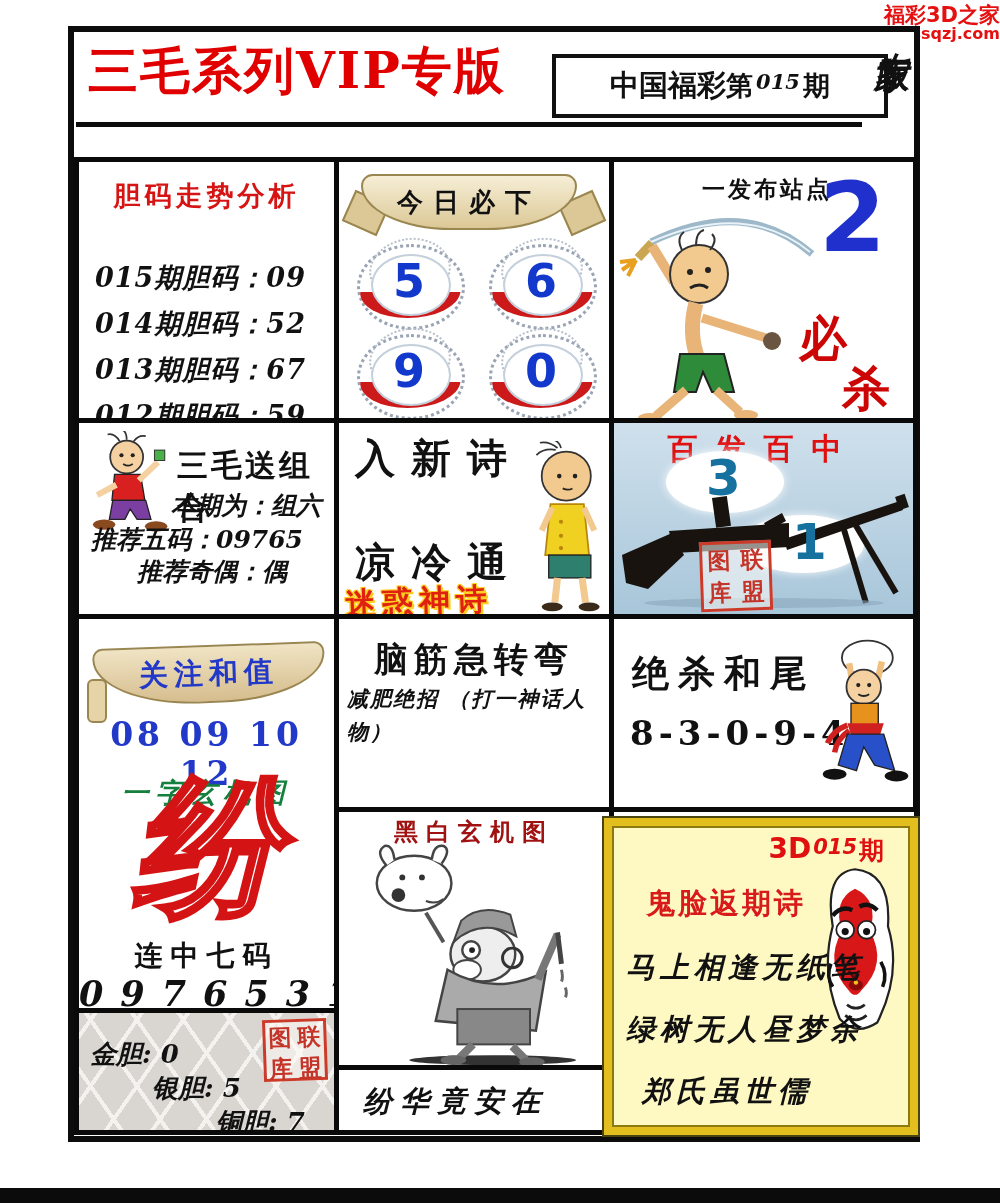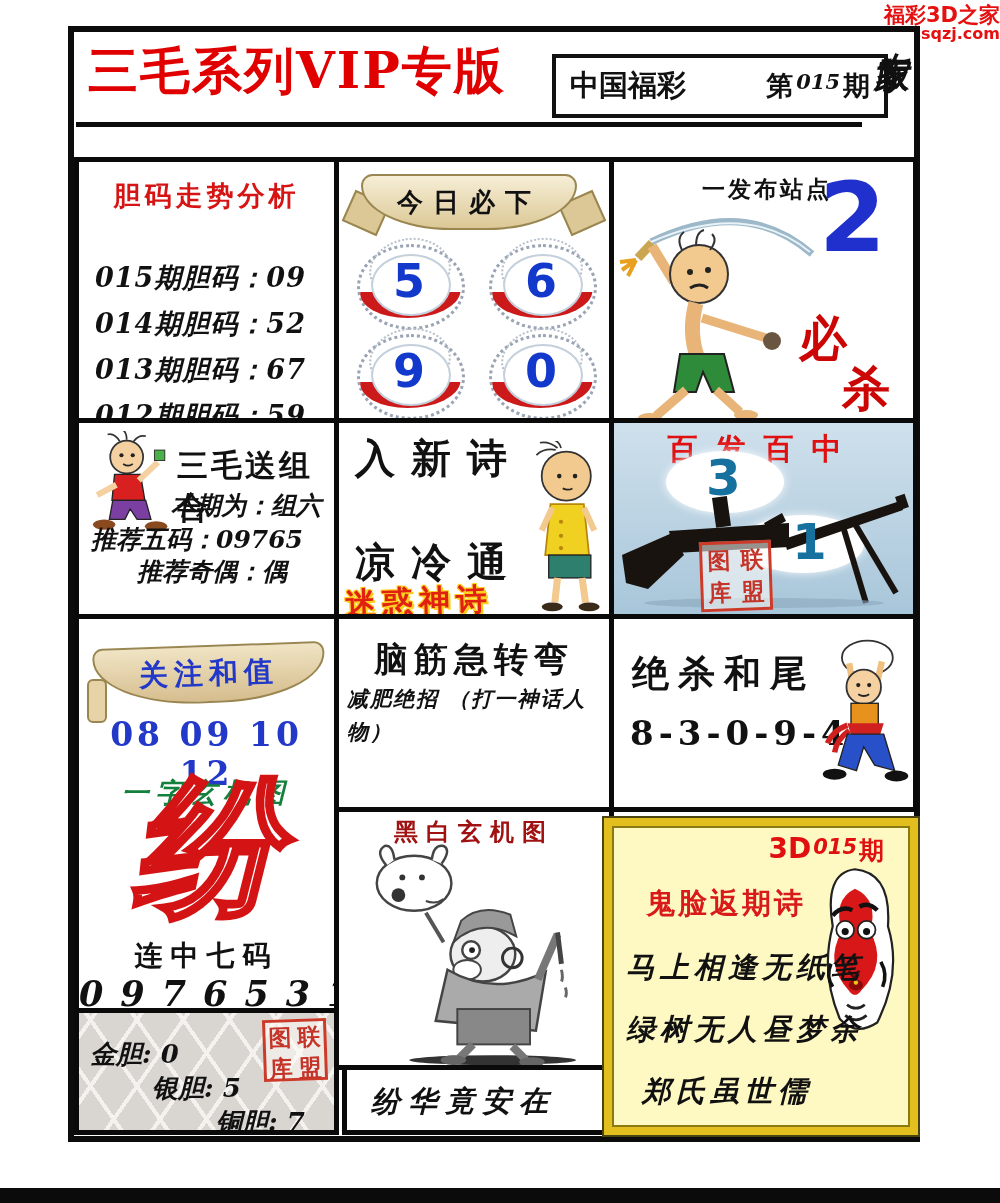--- a/index.html
+++ b/index.html
@@ -15,21 +15,21 @@
   .site .l1{font-size:21px;font-weight:900;}
   .site .l2{font-size:16px;font-weight:bold;}
 
   
   .frame{left:68px;top:26px;width:852px;height:1116px;border:6px solid #0c0c0c;
          box-sizing:border-box;background:#fff;}
 
   
   .main-title{left:14px;top:6px;font-size:50px;font-weight:900;color:#e00000;letter-spacing:2px;}
   .issue-box{left:478px;top:22px;width:336px;height:64px;border:4px solid #111;box-sizing:border-box;
-             display:flex;align-items:center;justify-content:space-between;padding:0 14px;}
+             display:flex;align-items:center;justify-content:center;padding:0 14px;}
   .issue-org{font-size:29px;font-weight:900;}
   .issue-no{display:flex;align-items:center;gap:3px;font-weight:900;}
   .issue-no .pre,.issue-no .suf{font-size:27px;}
   .issue-no .num{font-size:21px;font-style:italic;transform:translateY(-5px);}
   .edition{right:-6px;top:-8px;writing-mode:vertical-rl;font-size:35px;font-weight:900;
            line-height:1;letter-spacing:3px;transform:skewX(-10deg);}
   .hrule{left:2px;top:90px;width:786px;height:5px;background:#0c0c0c;}
 
   
   .panel{position:absolute;background:#fff;border:5px solid #0a0a0a;box-sizing:border-box;overflow:hidden;}
@@ -325,21 +325,21 @@
       <line x1="184" y1="138" x2="204" y2="92" stroke="#777" stroke-width="8"></line>
       <line x1="204" y1="90" x2="208" y2="122" stroke="#444" stroke-width="5"></line>
       <path d="M208,128 q2,8 0,12 M212,146 q2,6 0,10" stroke="#666" stroke-width="3" fill="none"></path>
       <line x1="118" y1="204" x2="104" y2="218" stroke="#777" stroke-width="8"></line>
       <line x1="158" y1="206" x2="172" y2="220" stroke="#777" stroke-width="8"></line>
       <ellipse cx="98" cy="220" rx="13" ry="5" fill="#666"></ellipse>
         <ellipse cx="178" cy="222" rx="13" ry="5" fill="#666"></ellipse>
     </svg>
   </div>
 
-  <div class="panel" style="left:268px;top:1033px;width:284px;height:70px;">
+  <div class="panel" style="left:260px;top:1033px;width:284px;height:70px;">
     <div class="abs fenhua-text serif">纷华竟安在</div>
   </div>
 
   <div class="panel" style="left:535px;top:582px;width:309px;height:198px;">
     <div class="abs p9-title serif">绝杀和尾</div>
     <div class="abs p9-nums serif">8-3-0-9-4</div>
     <svg class="abs" style="right:2px;top:14px;" width="100" height="166" viewBox="0 0 110 176">
       <ellipse cx="62" cy="24" rx="28" ry="19" fill="#fff" stroke="#333" stroke-width="2"></ellipse>
       <line x1="46" y1="54" x2="42" y2="30" stroke="#f0c080" stroke-width="7"></line>
       <line x1="72" y1="54" x2="78" y2="28" stroke="#f0c080" stroke-width="7"></line>

